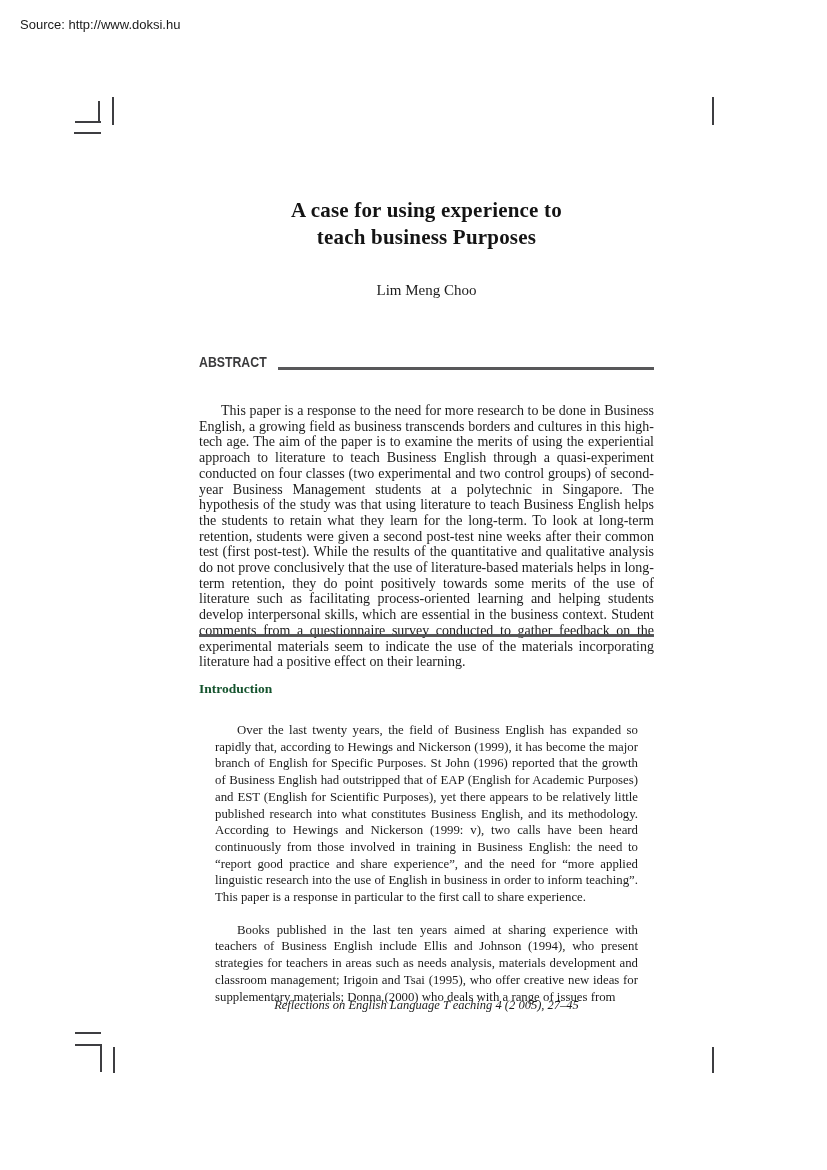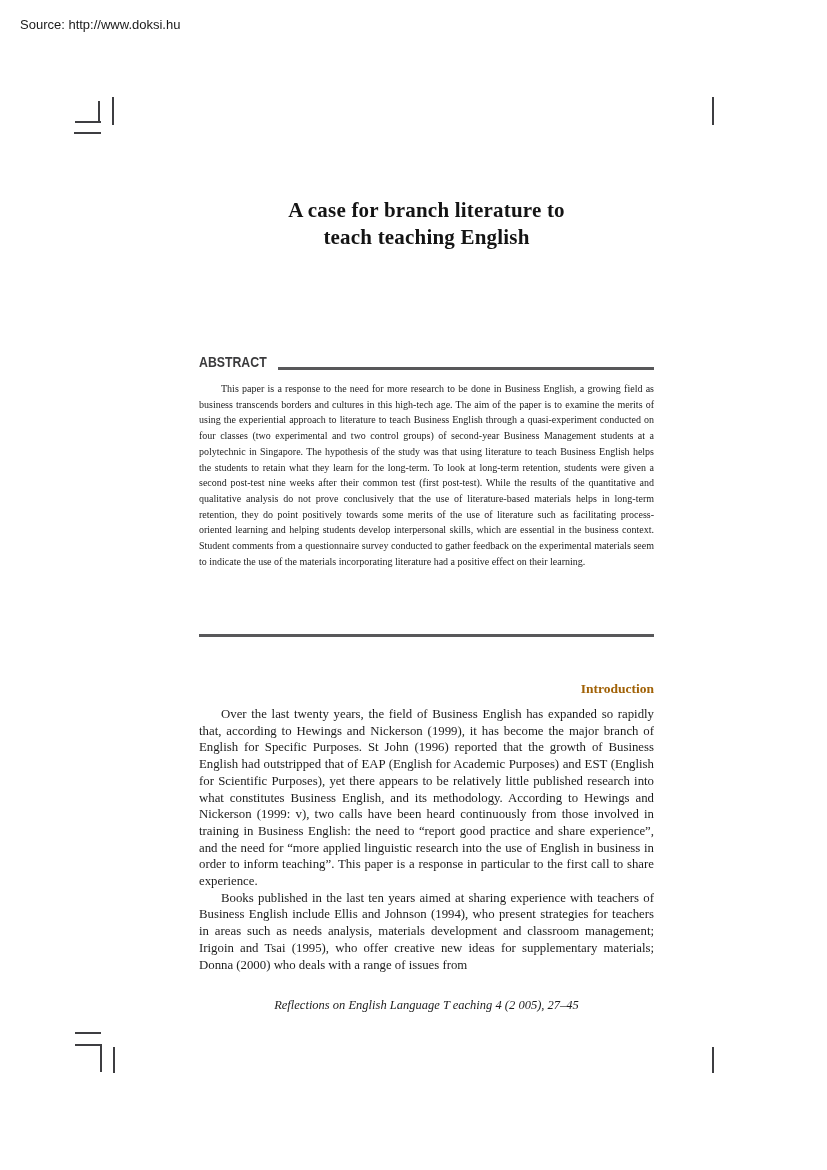--- a/index.html
+++ b/index.html
@@ -76,48 +76,47 @@
     transform-origin: left center;
     white-space: nowrap;
   }
   .abstract-rule {
     flex: 1;
     height: 3px;
     background: #58585a;
     margin-left: -4px; 
   }
   .abstract-body {
-    top: 381px;
-    font-size: 10px;
+    top: 403px;
+    font-size: 14px;
     line-height: 15.7px;
     text-align: justify;
     text-indent: 22px;
     color: #1c1c1c;
   }
   .abstract-bottom-rule {
     top: 634px;
     height: 3px;
     background: #58585a;
   }
   .section-heading {
     top: 681px;
     font-weight: bold;
     font-size: 13.5px;
-    color: #a16207;
-    text-align: right;
+    color: #14532d;
   }
   .intro-body {
     top: 706px;
     font-size: 12.8px;
     line-height: 16.7px;
     text-align: justify;
     color: #1c1c1c;
   }
   .intro-body p {
-    margin: 0;
+    margin: 16px;
     text-indent: 22px;
   }
   .journal-footer {
     top: 998px;
     text-align: center;
     font-style: italic;
     font-size: 12.5px;
     color: #1c1c1c;
   }
 </style>
@@ -147,25 +146,26 @@
     <div class="cm" style="left:113px; top:1047px; width:2px;  height:26px;"></div>
   </div>
   <div>
     <div class="cm" style="left:725px; top:1032px; width:26px; height:2px;"></div>
     <div class="cm" style="left:724px; top:1044px; width:27px; height:2px;"></div>
     <div class="cm" style="left:724px; top:1044px; width:2px;  height:28px;"></div>
     <div class="cm" style="left:712px; top:1047px; width:2px;  height:26px;"></div>
   </div>
 
   <div class="col title-block">
-    <div>A case for branch literature to</div>
-    <div>teach teaching English</div>
+    <div>A case for using experience to</div>
+    <div>teach business Purposes</div>
   </div>
 
   <div class="col author-block">
+    <div class="author-name">Lim Meng Choo</div>
   </div>
 
   <div class="col abstract-head">
     <span class="abstract-label">ABSTRACT</span>
     <span class="abstract-rule"></span>
   </div>
 
   <div class="col abstract-body">This paper is a response to the need for more research to be done in Business English, a growing field as business transcends borders and cultures in this high-tech age. The aim of the paper is to examine the merits of using the experiential approach to literature to teach Business English through a quasi-experiment conducted on four classes (two experimental and two control groups) of second-year Business Management students at a polytechnic in Singapore. The hypothesis of the study was that using literature to teach Business English helps the students to retain what they learn for the long-term. To look at long-term retention, students were given a second post-test nine weeks after their common test (first post-test). While the results of the quantitative and qualitative analysis do not prove conclusively that the use of literature-based materials helps in long-term retention, they do point positively towards some merits of the use of literature such as facilitating process-oriented learning and helping students develop interpersonal skills, which are essential in the business context. Student comments from a questionnaire survey conducted to gather feedback on the experimental materials seem to indicate the use of the materials incorporating literature had a positive effect on their learning.</div>
 
   <div class="col abstract-bottom-rule"></div>

